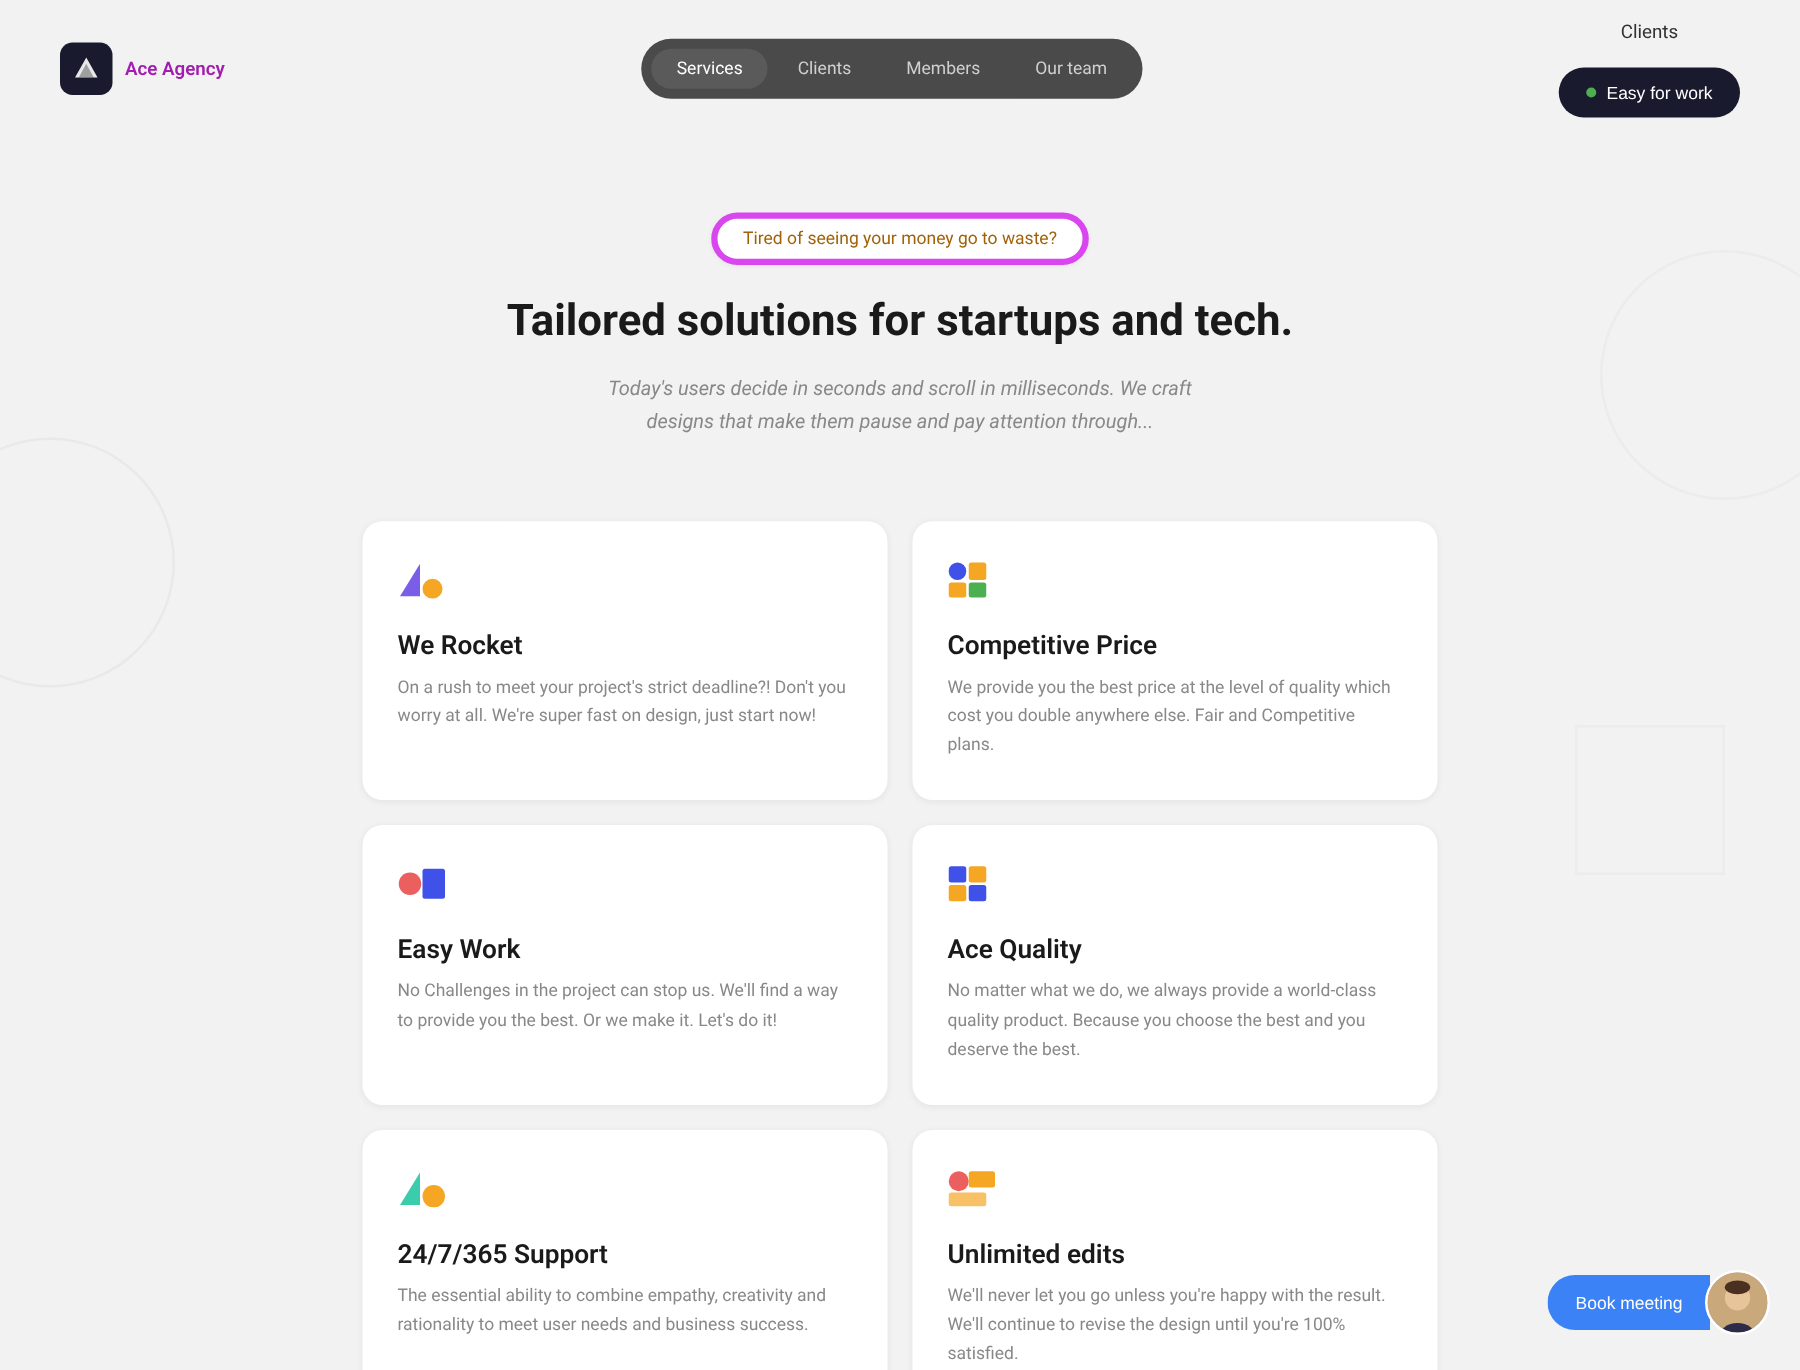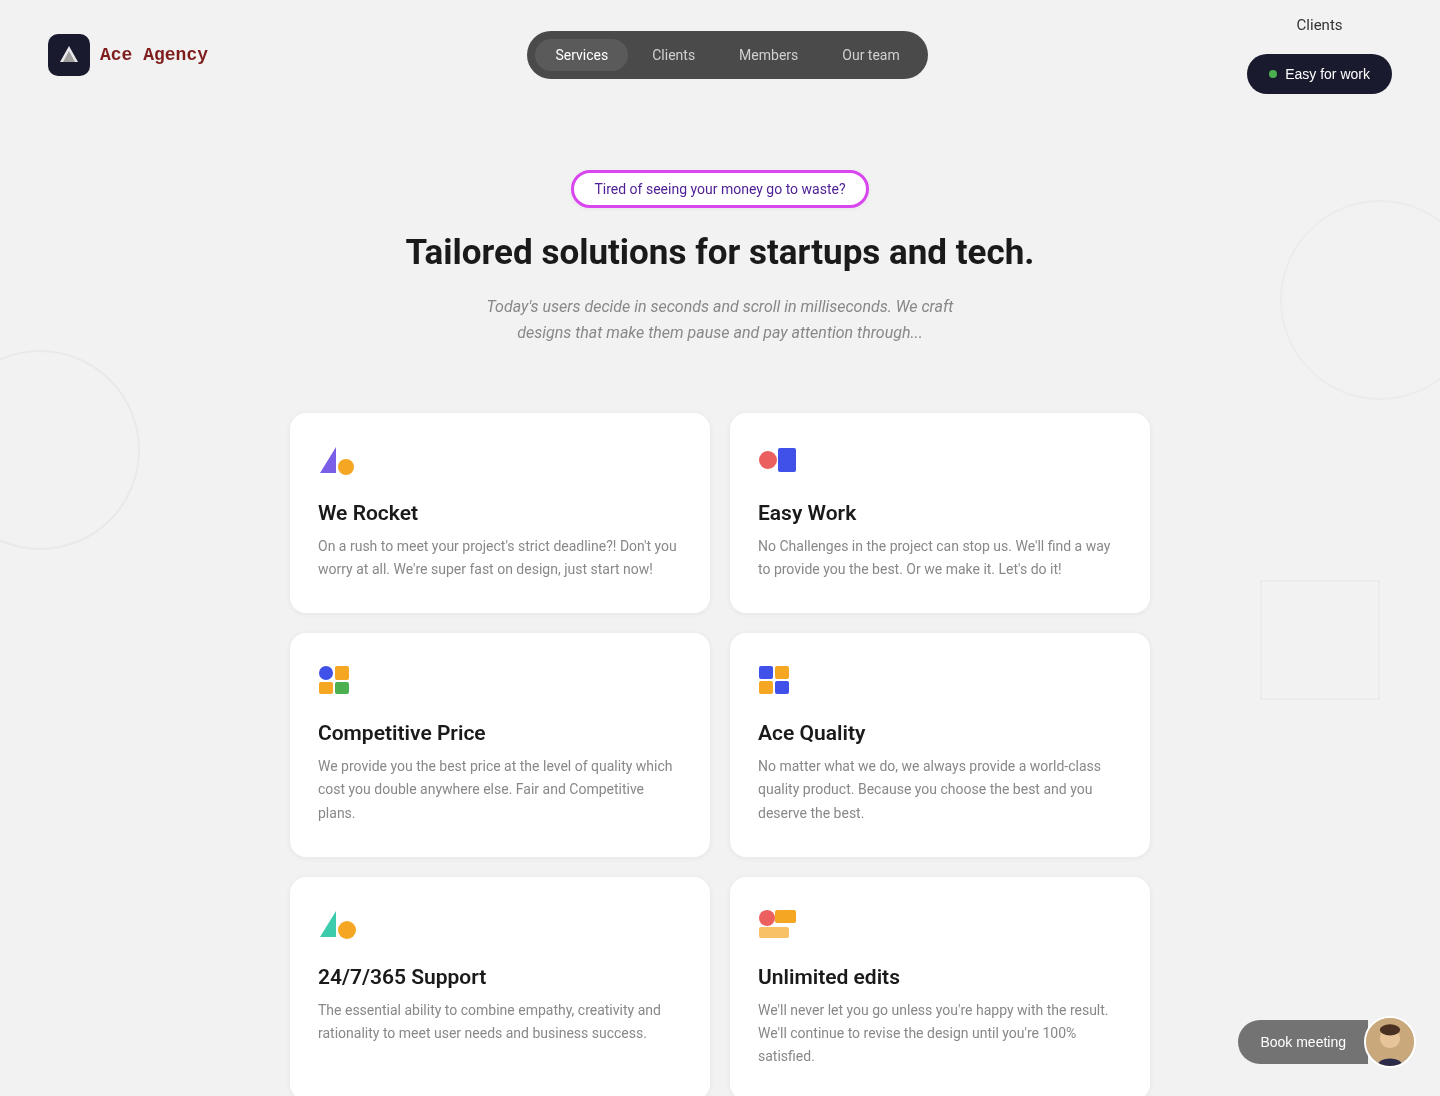--- a/index.html
+++ b/index.html
@@ -68,24 +68,23 @@
       border-radius: 10px;
       display: flex;
       align-items: center;
       justify-content: center;
     }
     .logo-icon svg {
       width: 22px;
       height: 22px;
     }
     .logo-text {
-      font-size: 18px;
+      font-size: 15px;
       font-weight: 600;
-      color: #7f1d1d;
-      font-family: Liberation Mono, monospace;
+      color: #a21caf;
     }
 
     .nav-center {
       background: #4a4a4a;
       border-radius: 50px;
       padding: 8px 8px;
       display: flex;
       gap: 4px;
       align-items: flex-end;
     }
@@ -140,25 +139,25 @@
     
     .hero {
       text-align: center;
       padding: 60px 20px 20px;
       position: relative;
       z-index: 5;
     }
     .hero-badge {
       display: inline-block;
       background: #fff;
-      border: 3px solid #d946ef;
+      border: 5px solid #d946ef;
       border-radius: 50px;
       padding: 8px 20px;
       font-size: 14px;
-      color: #4c1d95;
+      color: #a16207;
       margin-bottom: 24px;
       box-shadow: 0 1px 4px rgba(0,0,0,0.06);
     }
     .hero-title {
       font-size: 35px;
       font-weight: 700;
       color: #1a1a1a;
       line-height: 1.2;
       margin-bottom: 20px;
       max-width: 700px;
@@ -215,21 +214,21 @@
     .book-meeting {
       position: fixed;
       bottom: 28px;
       right: 24px;
       display: flex;
       align-items: center;
       gap: 0;
       z-index: 100;
     }
     .book-meeting-btn {
-      background: #737373;
+      background: #3b82f6;
       color: #fff;
       border: none;
       border-radius: 50px 0 0 50px;
       padding: 14px 22px;
       font-size: 14px;
       font-weight: 500;
       cursor: pointer;
     }
     .book-meeting-avatar {
       width: 52px;
@@ -296,47 +295,47 @@
       </svg>
     </div>
     <div class="card-title">We Rocket</div>
     <div class="card-desc">On a rush to meet your project's strict deadline?! Don't you worry at all. We're super fast on design, just start now!</div>
   </div>
 
   <div class="card">
     <div class="card-icon">
       <svg width="40" height="30" viewBox="0 0 40 30">
 
-        <circle cx="10" cy="15" r="9" fill="#e84343" opacity="0.85"></circle>
-
-        <rect x="20" y="3" width="18" height="24" fill="#3f51e8" rx="2"></rect>
-      </svg>
-    </div>
-    <div class="card-title">Easy Work</div>
-    <div class="card-desc">No Challenges in the project can stop us. We'll find a way to provide you the best. Or we make it. Let's do it!</div>
-  </div>
-
-  <div class="card">
-    <div class="card-icon">
-      <svg width="40" height="30" viewBox="0 0 40 30">
-
         <circle cx="8" cy="8" r="7" fill="#3f51e8"></circle>
         <rect x="17" y="1" width="14" height="14" fill="#f5a623" rx="2"></rect>
         <rect x="1" y="17" width="14" height="12" fill="#f5a623" rx="2"></rect>
         <rect x="17" y="17" width="14" height="12" fill="#4caf50" rx="2"></rect>
       </svg>
     </div>
     <div class="card-title">Competitive Price</div>
     <div class="card-desc">We provide you the best price at the level of quality which cost you double anywhere else. Fair and Competitive plans.</div>
   </div>
 
   <div class="card">
     <div class="card-icon">
       <svg width="40" height="30" viewBox="0 0 40 30">
 
+        <circle cx="10" cy="15" r="9" fill="#e84343" opacity="0.85"></circle>
+
+        <rect x="20" y="3" width="18" height="24" fill="#3f51e8" rx="2"></rect>
+      </svg>
+    </div>
+    <div class="card-title">Easy Work</div>
+    <div class="card-desc">No Challenges in the project can stop us. We'll find a way to provide you the best. Or we make it. Let's do it!</div>
+  </div>
+
+  <div class="card">
+    <div class="card-icon">
+      <svg width="40" height="30" viewBox="0 0 40 30">
+
         <rect x="1" y="1" width="14" height="13" fill="#3f51e8" rx="2"></rect>
         <rect x="17" y="1" width="14" height="13" fill="#f5a623" rx="2"></rect>
         <rect x="1" y="16" width="14" height="13" fill="#f5a623" rx="2"></rect>
         <rect x="17" y="16" width="14" height="13" fill="#3f51e8" rx="2"></rect>
       </svg>
     </div>
     <div class="card-title">Ace Quality</div>
     <div class="card-desc">No matter what we do, we always provide a world-class quality product. Because you choose the best and you deserve the best.</div>
   </div>
 

